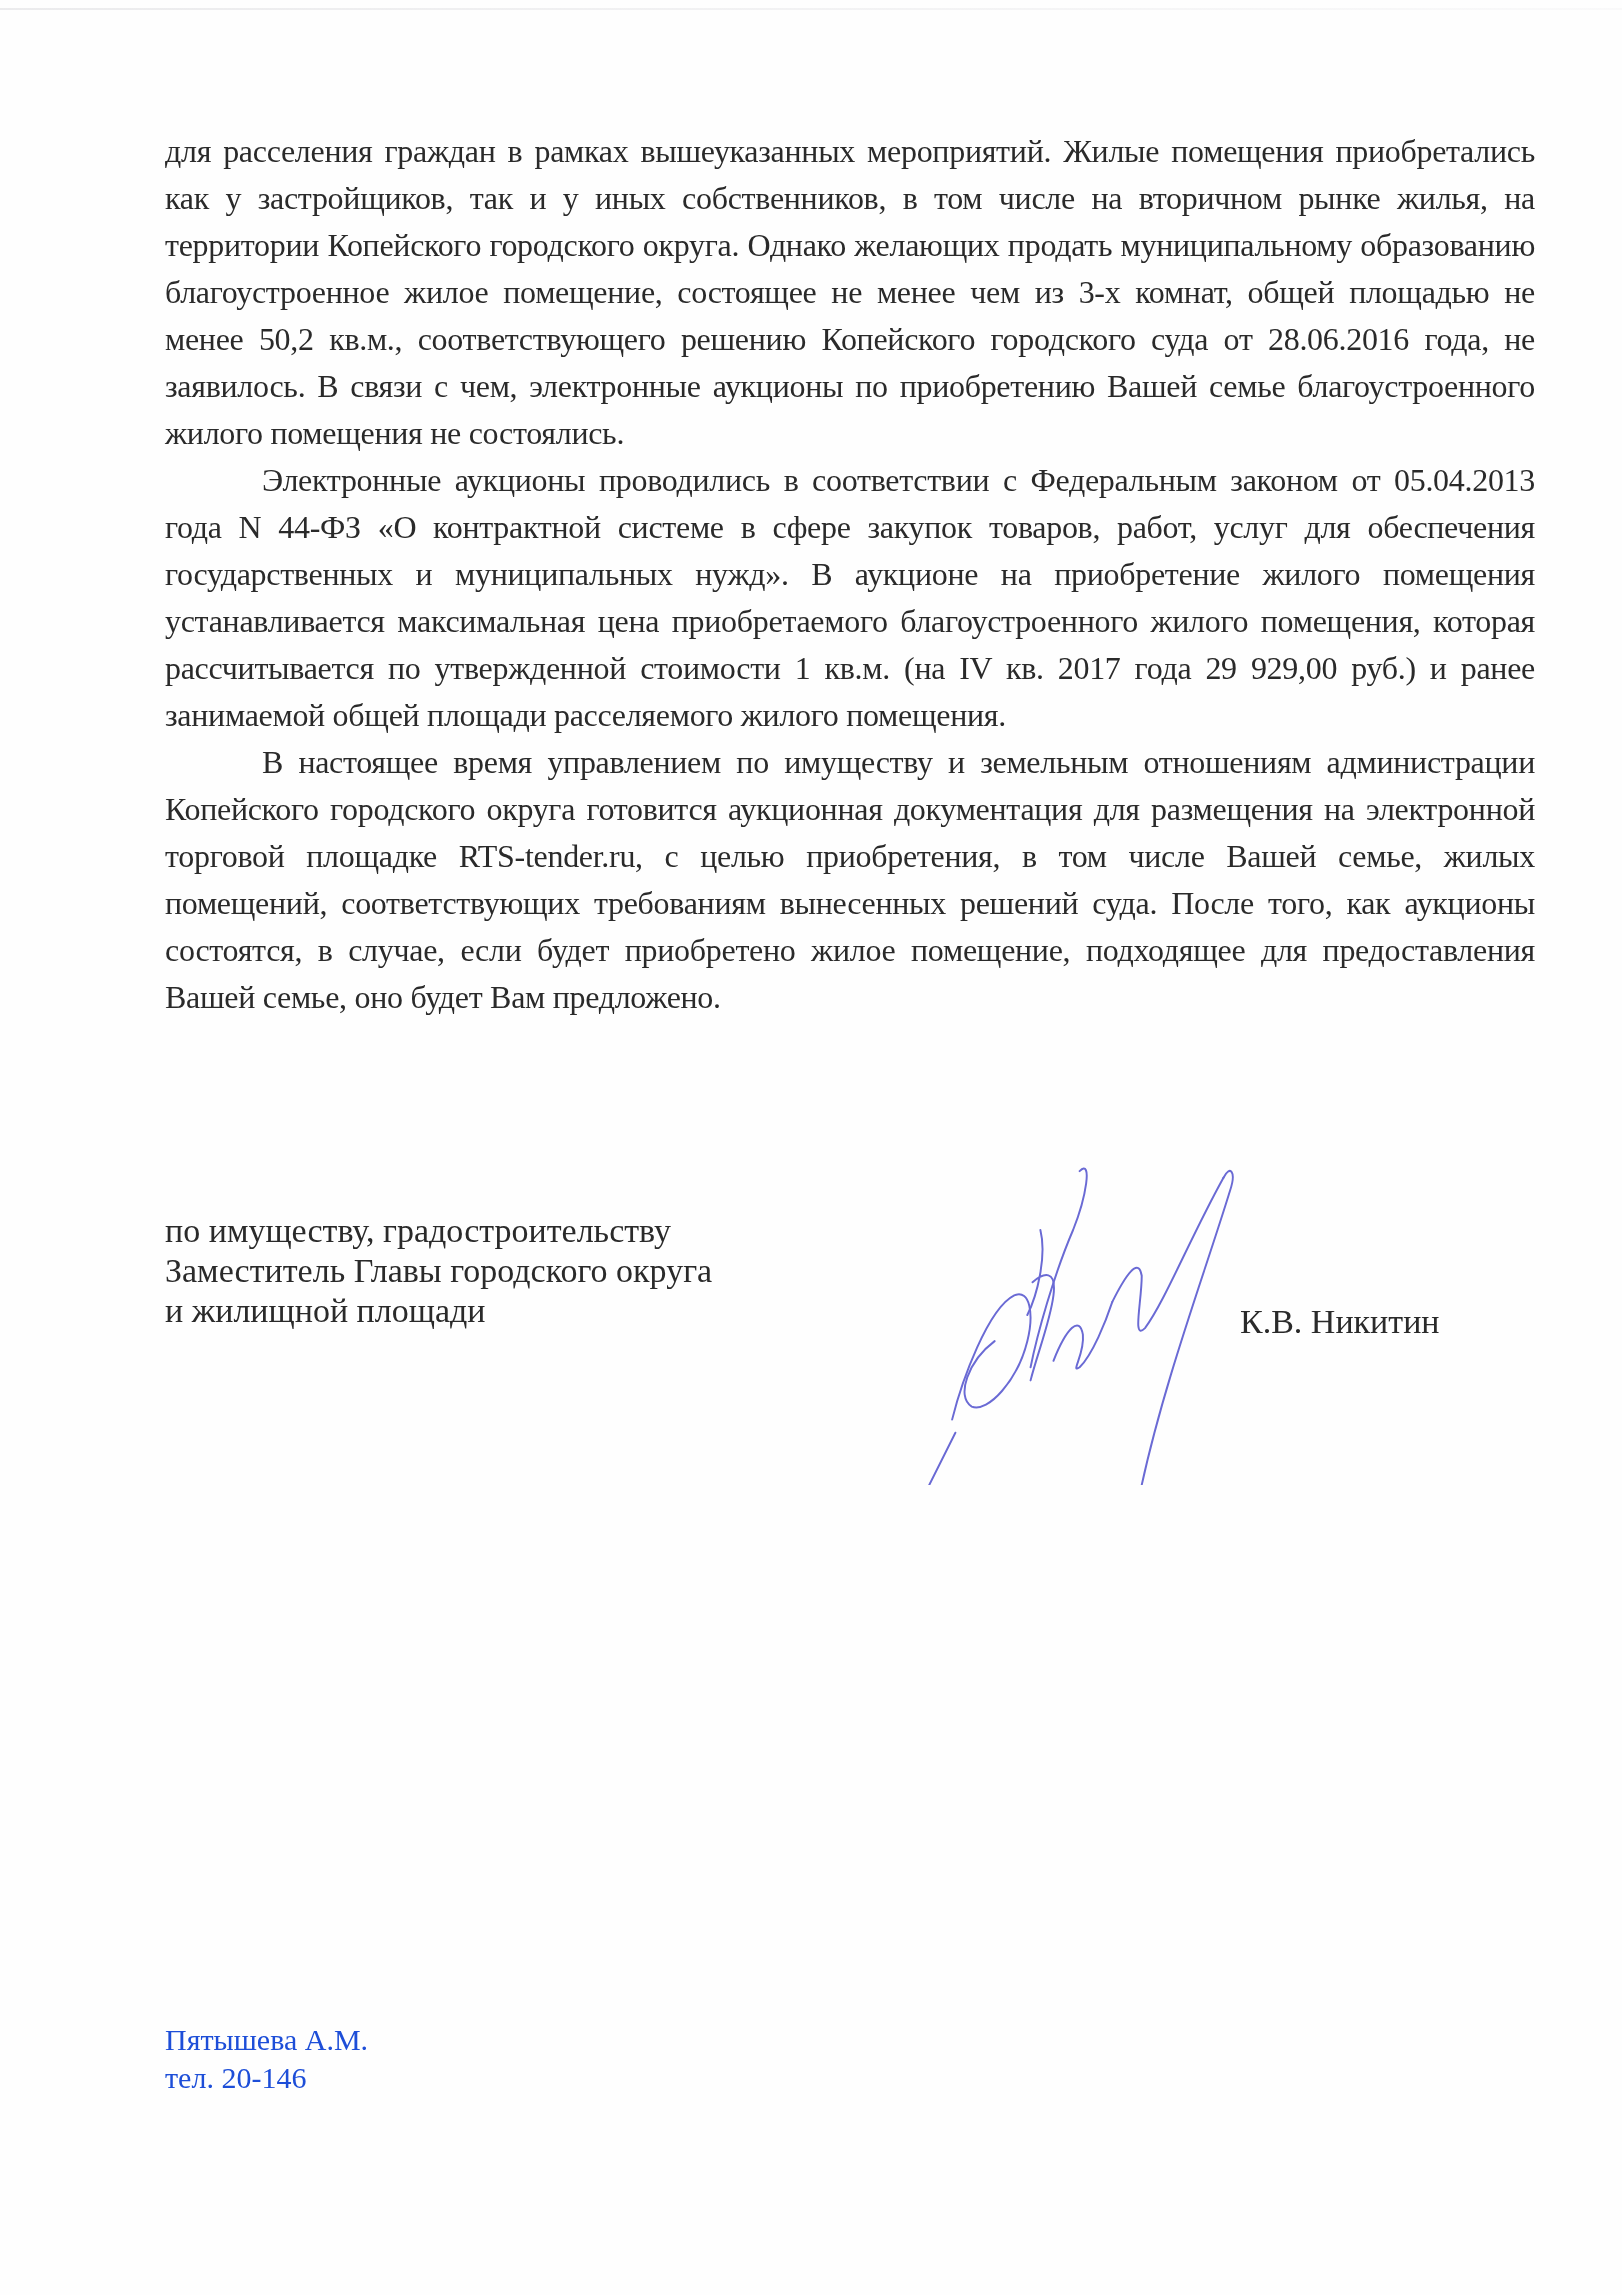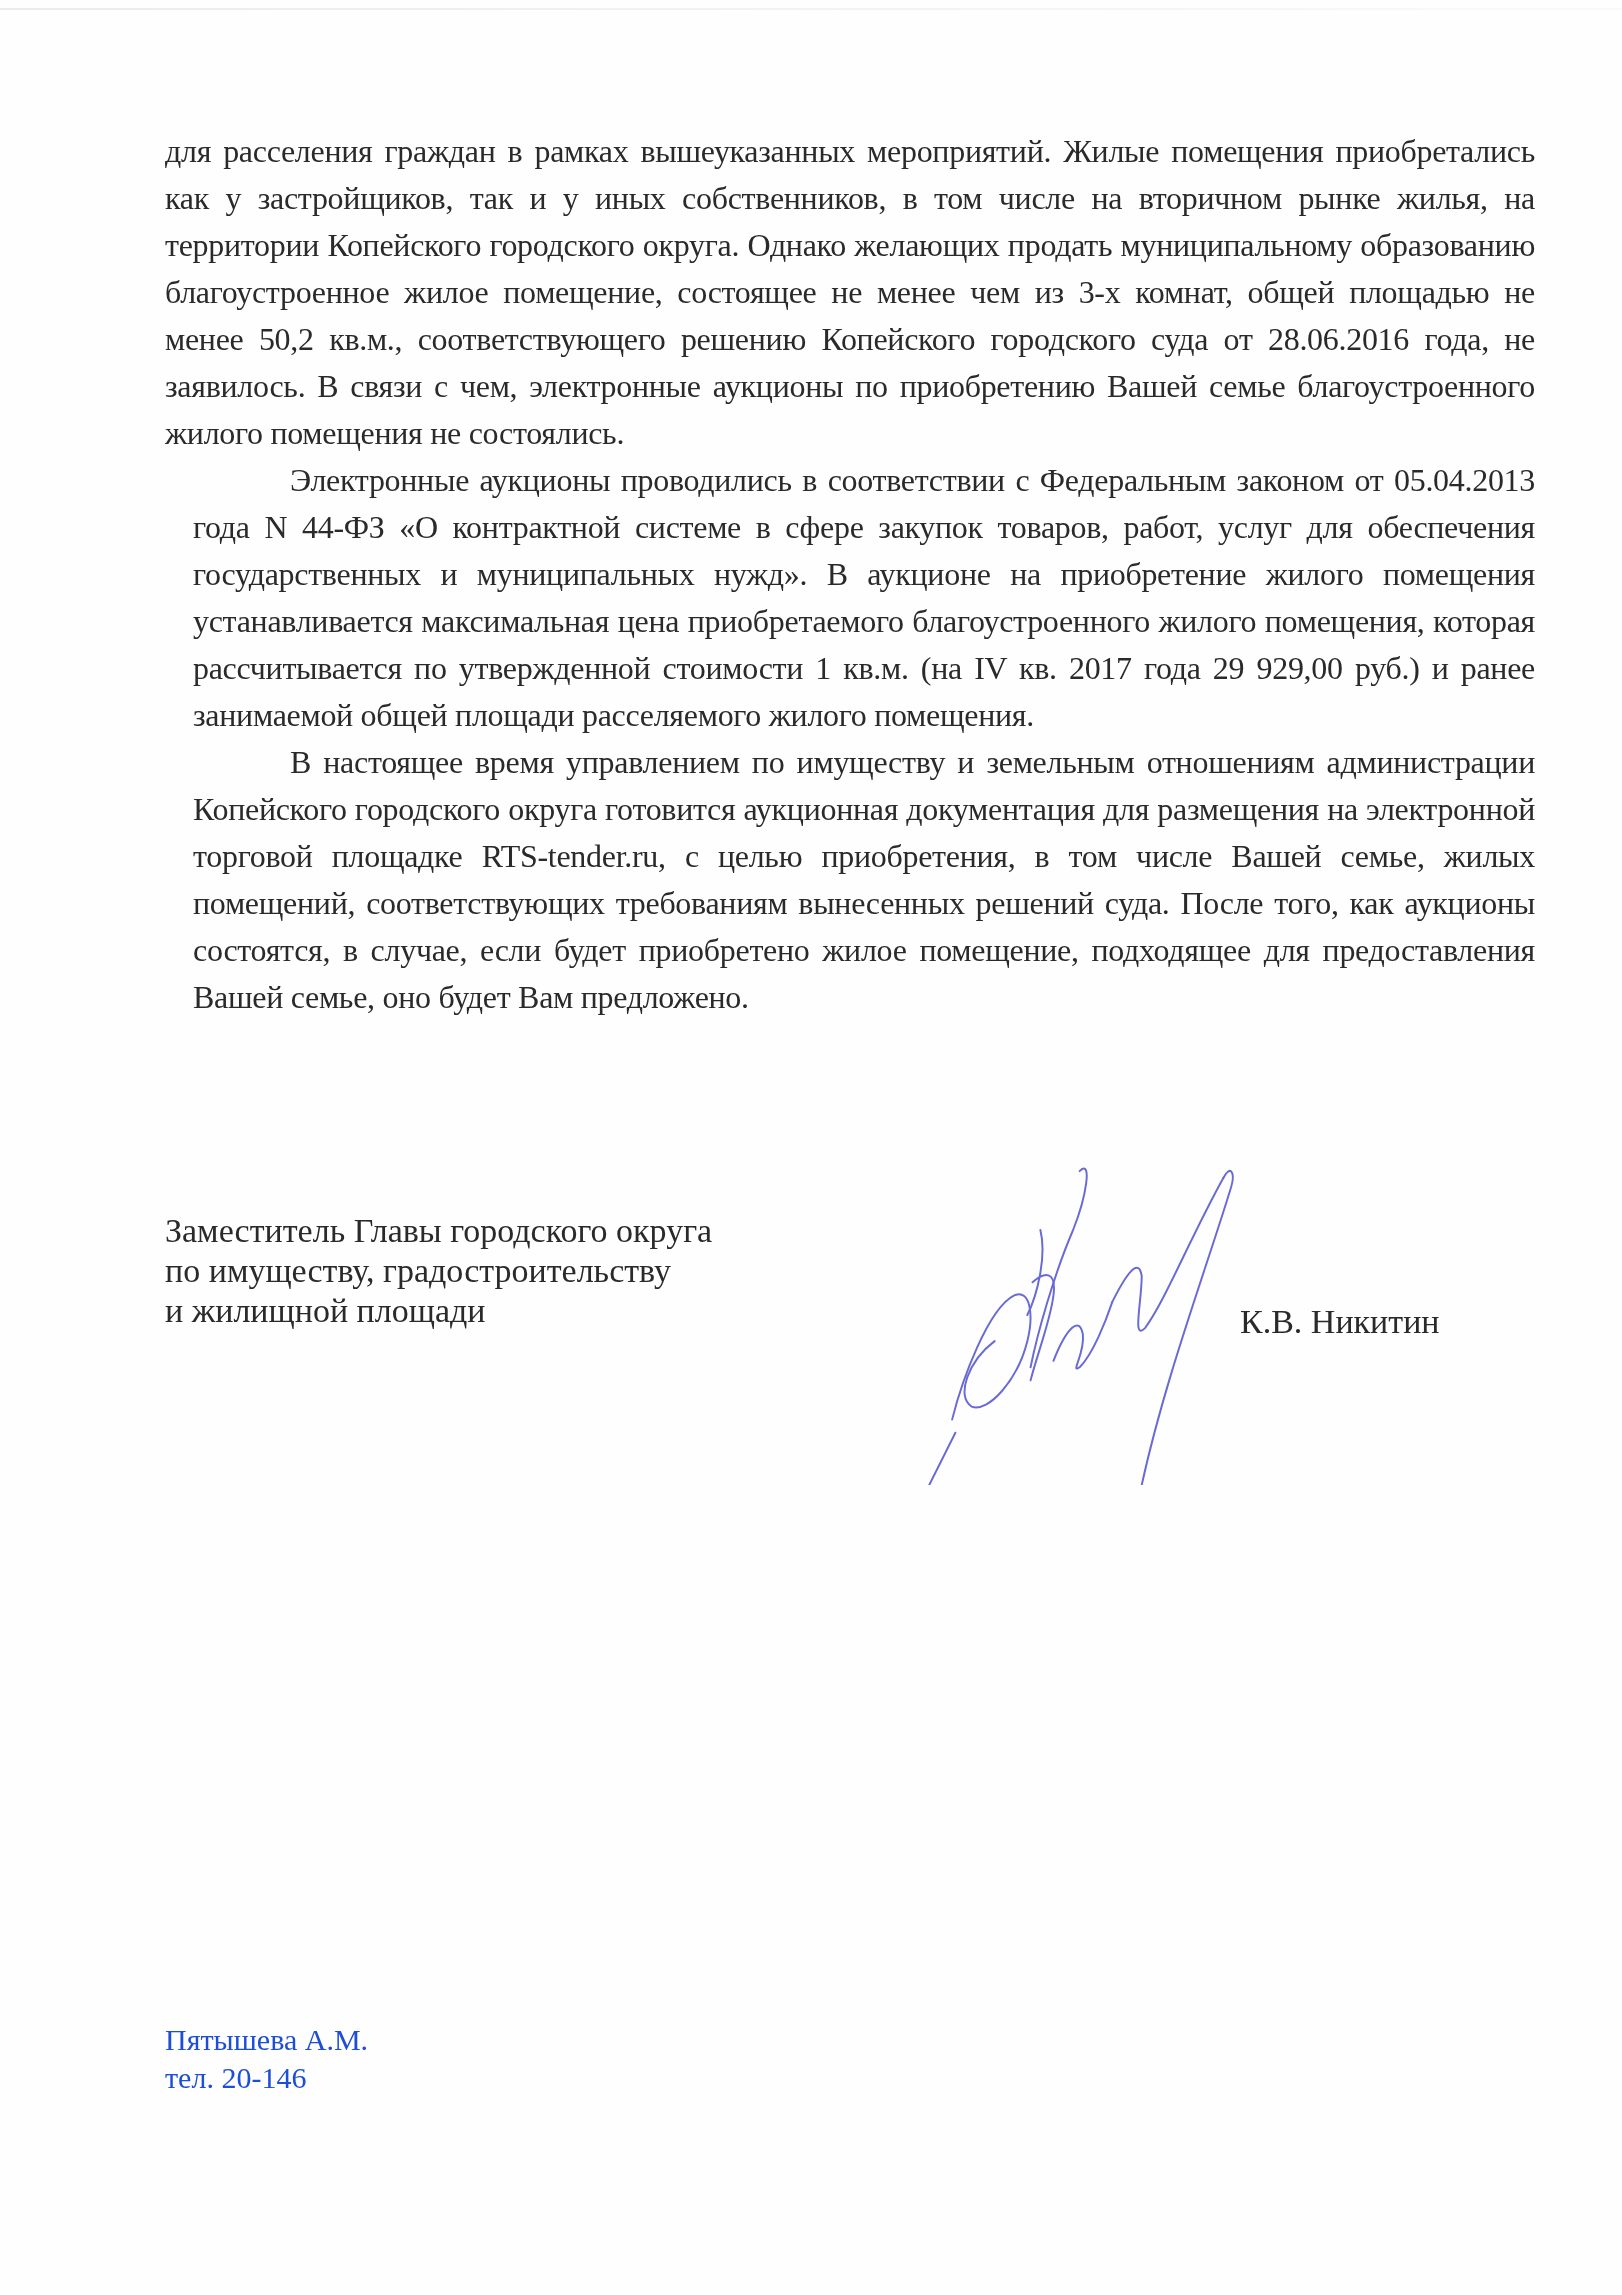--- a/index.html
+++ b/index.html
@@ -7,21 +7,21 @@
   .page { position: absolute; left: 0; top: 0; width: 1623px; height: 2295px; background: #fefefe; }
   .scan-edge { position: absolute; left: 0; top: 7.9px; width: 1623px; height: 2.6px; background: linear-gradient(90deg, rgba(200,200,205,0.35), rgba(220,220,225,0.15)); }
   .body-text {
     position: absolute; left: 165px; top: 128px; width: 1370px;
     font-family: "Liberation Serif", "DejaVu Serif", serif;
     font-size: 32px; line-height: 47px; color: #2a2a2a;
     text-align: justify; text-align-last: left;
     letter-spacing: -0.3px;
   }
   .body-text p { margin: 0; }
-  .body-text p.indent { text-indent: 97px; margin-left: 28px; }
+  .body-text p.indent { text-indent: 97px; }
   .sig-block { position: absolute; left: 165px; top: 1211px;
     font-family: "Liberation Serif", "DejaVu Serif", serif;
     font-size: 34px; line-height: 40px; color: #2a2a2a; }
   .sig-block div { white-space: nowrap; }
   .sig-name { position: absolute; left: 1240px; top: 1302px;
     font-family: "Liberation Serif", "DejaVu Serif", serif;
     font-size: 34px; line-height: 40px; color: #2a2a2a; white-space: nowrap; }
   .signature { position: absolute; left: 916px; top: 1145px; width: 458px; height: 340px; }
   .executor { position: absolute; left: 165px; top: 2021px;
     font-family: "Liberation Serif", "DejaVu Serif", serif;
@@ -34,22 +34,22 @@
 <div class="page">
   <div class="scan-edge"></div>
 
   <div class="body-text">
     <p>для расселения граждан в рамках вышеуказанных мероприятий. Жилые помещения приобретались как у застройщиков, так и у иных собственников, в том числе на вторичном рынке жилья, на территории Копейского городского округа. Однако желающих продать муниципальному образованию благоустроенное жилое помещение, состоящее не менее чем из 3-х комнат, общей площадью не менее 50,2 кв.м., соответствующего решению Копейского городского суда от 28.06.2016 года, не заявилось. В связи с чем, электронные аукционы по приобретению Вашей семье благоустроенного жилого помещения не состоялись.</p>
     <p class="indent">Электронные аукционы проводились в соответствии с Федеральным законом от 05.04.2013 года N 44-ФЗ «О контрактной системе в сфере закупок товаров, работ, услуг для обеспечения государственных и муниципальных нужд». В аукционе на приобретение жилого помещения устанавливается максимальная цена приобретаемого благоустроенного жилого помещения, которая рассчитывается по утвержденной стоимости 1 кв.м. (на IV кв. 2017 года 29 929,00 руб.) и ранее занимаемой общей площади расселяемого жилого помещения.</p>
     <p class="indent">В настоящее время управлением по имуществу и земельным отношениям администрации Копейского городского округа готовится аукционная документация для размещения на электронной торговой площадке RTS-tender.ru, с целью приобретения, в том числе Вашей семье, жилых помещений, соответствующих требованиям вынесенных решений суда. После того, как аукционы состоятся, в случае, если будет приобретено жилое помещение, подходящее для предоставления Вашей семье, оно будет Вам предложено.</p>
   </div>
 
   <div class="sig-block">
+    <div>по имуществу, градостроительству</div>
     <div>Заместитель Главы городского округа</div>
-    <div>по имуществу, градостроительству</div>
     <div>и жилищной площади</div>
   </div>
 
   <svg class="signature" viewBox="0 0 700 520">
     <g fill="none" stroke="#5a5ad0" stroke-width="3" stroke-linecap="round" stroke-linejoin="round" opacity="0.9">
       <path d="M55 420 C 70 360, 110 250, 150 230 C 175 220, 180 260, 170 300 C 155 360, 110 410, 85 400 C 60 385, 80 330, 120 300"></path>
       <path d="M60 440 L 20 520"></path>
       <path d="M190 130 C 200 170, 185 230, 170 260 M 178 210 C 195 195, 215 190, 210 230 C 205 270, 185 320, 175 360"></path>
       <path d="M250 40 C 270 20, 260 80, 240 130 C 210 200, 185 290, 175 340"></path>
       <path d="M210 330 C 230 280, 250 260, 255 290 C 258 320, 235 350, 250 340 C 270 320, 290 270, 300 240"></path>

